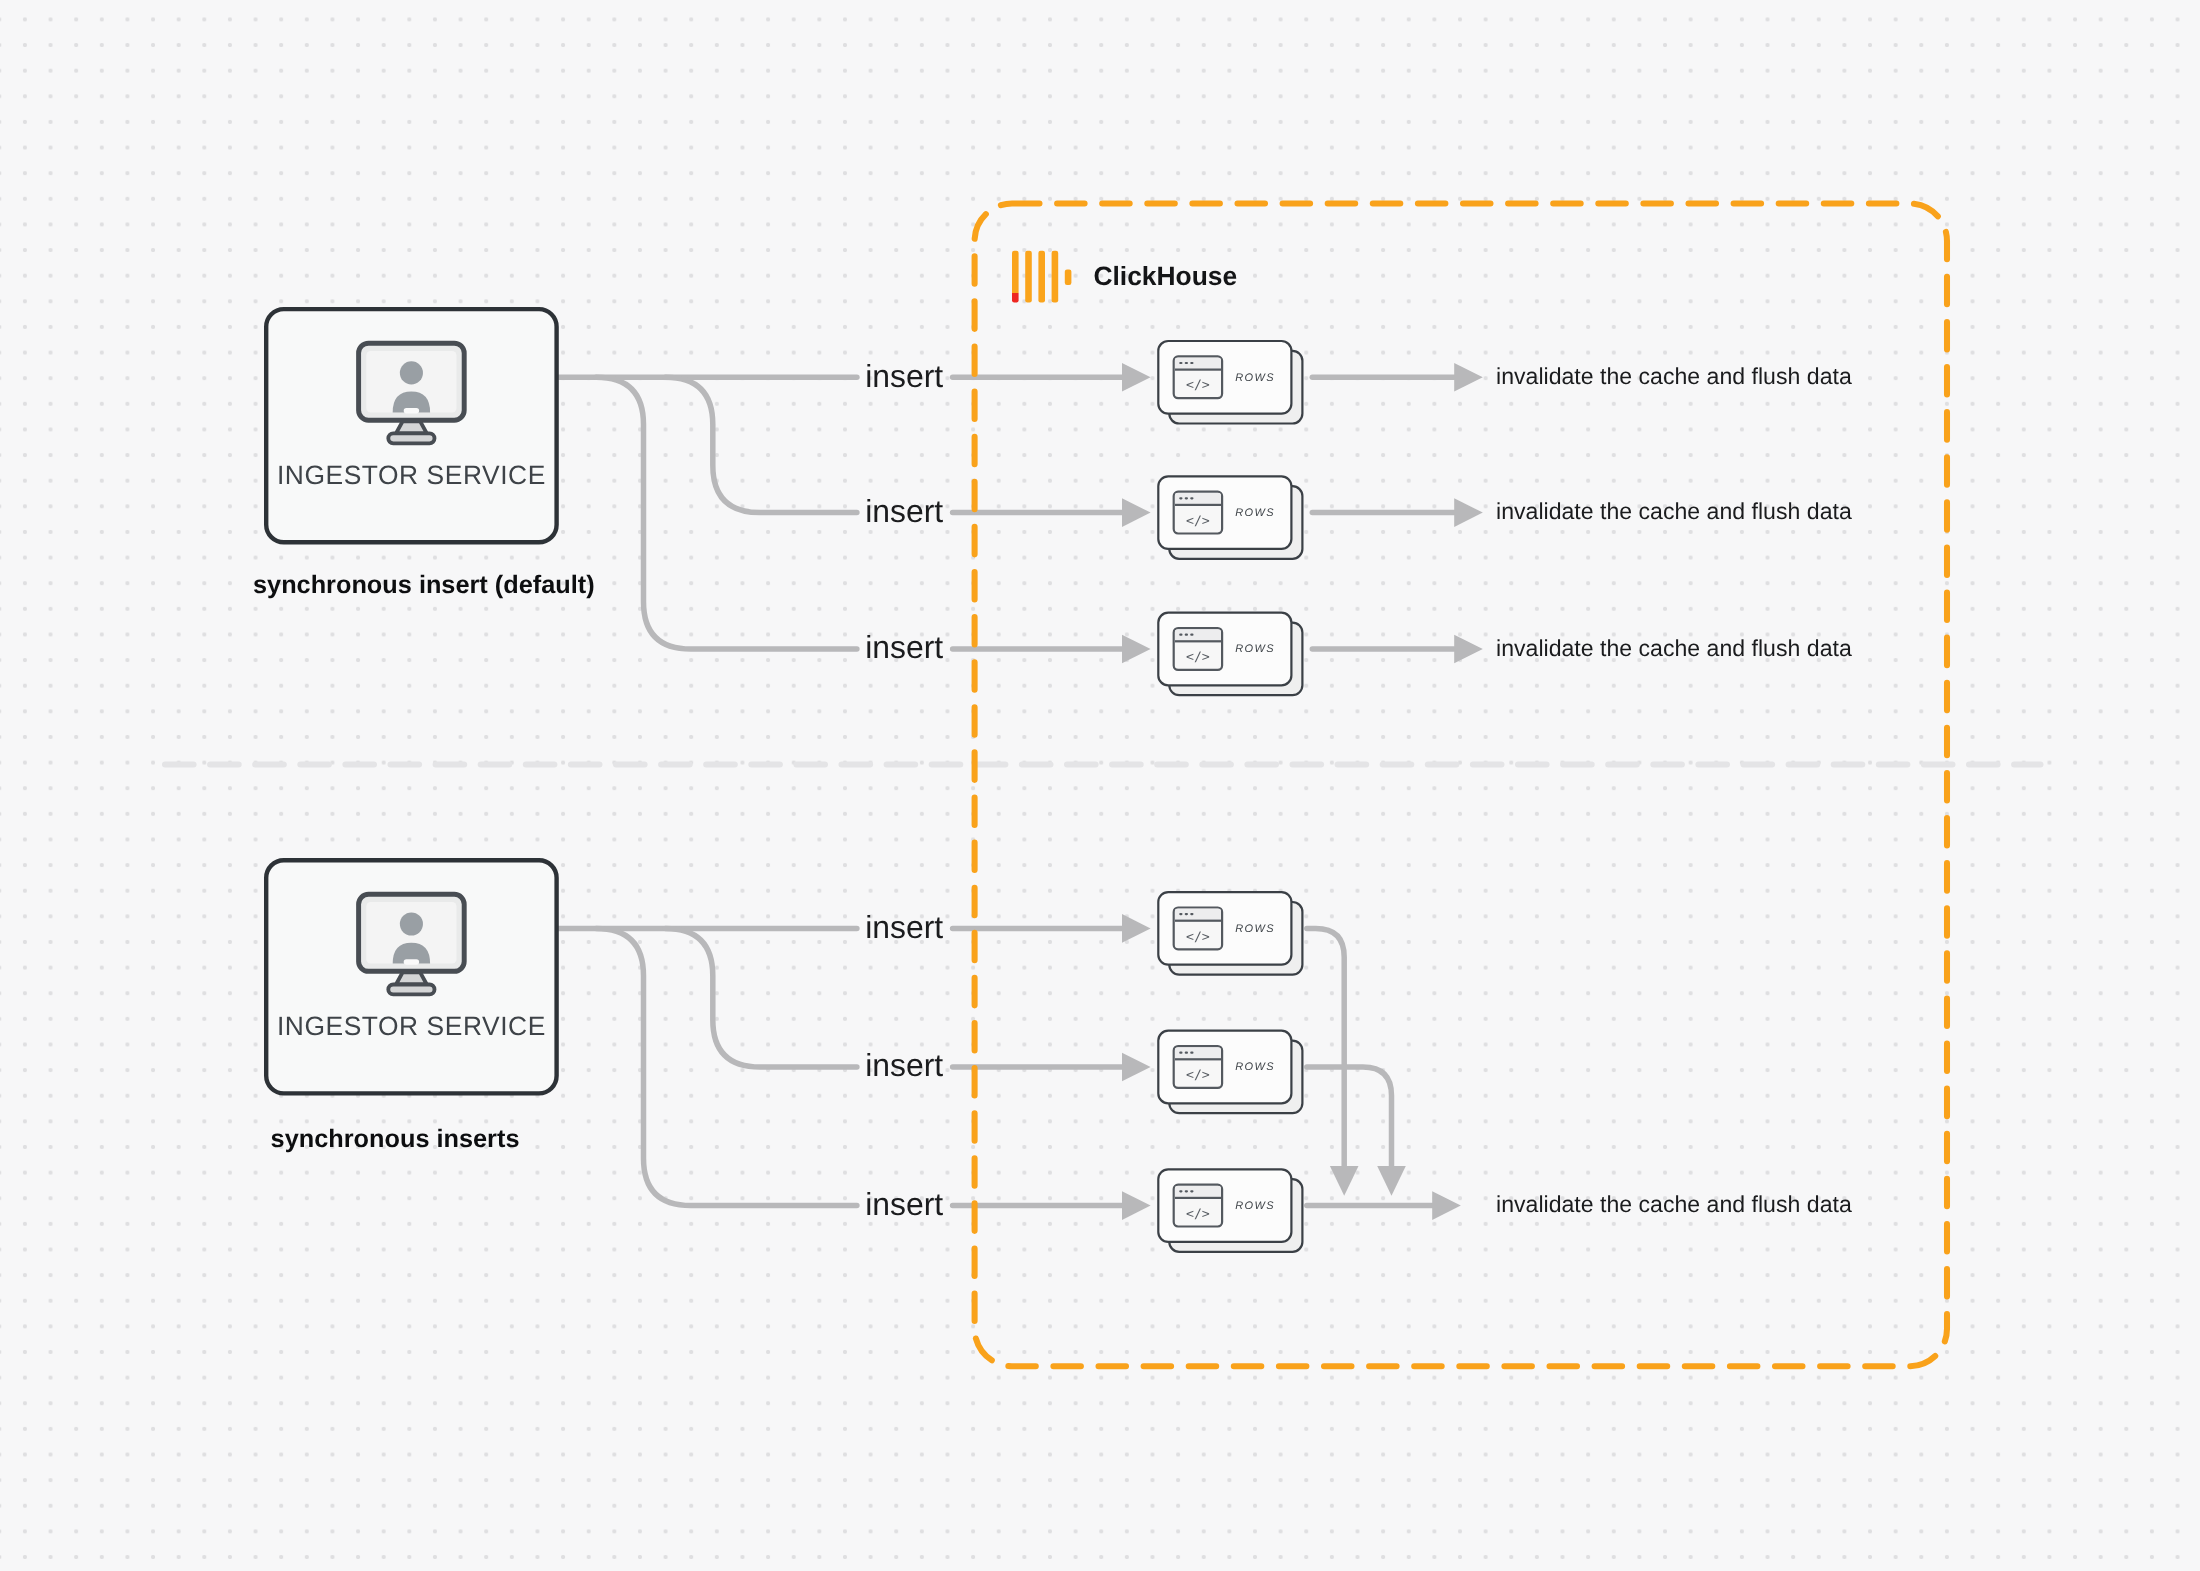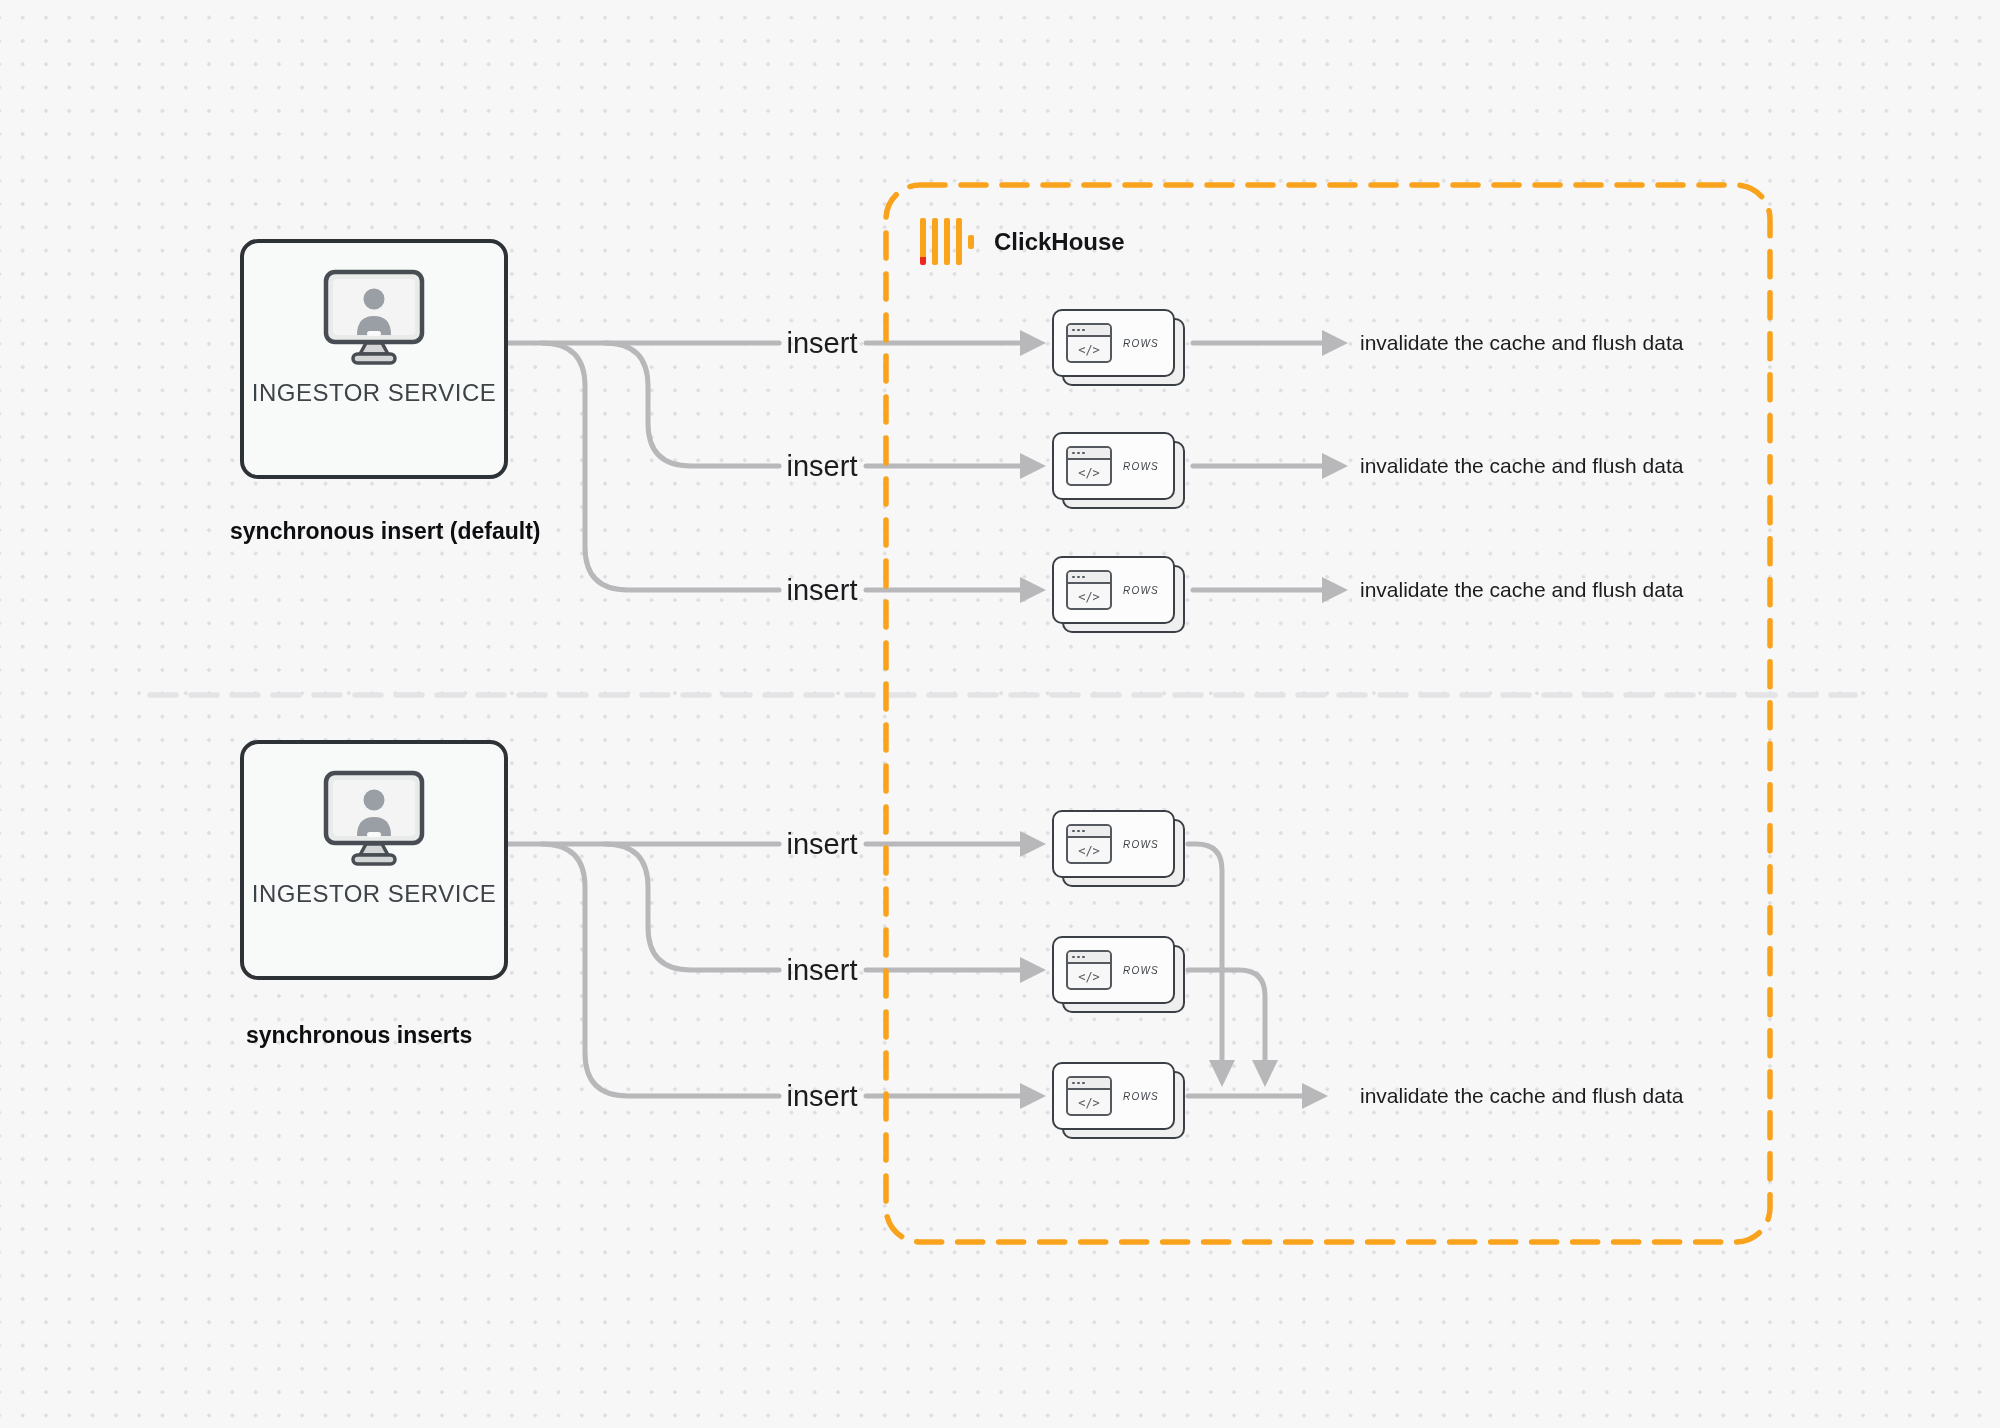--- a/index.html
+++ b/index.html
@@ -8,23 +8,23 @@
     background-color:#f7f7f8;
     background-image:radial-gradient(circle,#dfdfe1 1.8px,rgba(0,0,0,0) 2px);
     background-size:23.3px 23.3px;background-position:11px 6px;
     font-family:"Liberation Sans",sans-serif;
   }
   .lines{position:absolute;left:0;top:0;z-index:1;}
   .node{position:absolute;z-index:2;}
 
   
   .svc-box{
-    width:268px;height:240px;background:#f8f9f9;border:4px solid #2d3237;
+    width:268px;height:216px;background:#f8f9f9;border:4px solid #2d3237;
     border-radius:18px;box-sizing:border-box;display:flex;flex-direction:column;
-    align-items:center;justify-content:flex-start;
+    align-items:center;justify-content:flex-start;margin-top:40px;
   }
   .svc-icon{margin-top:26px;}
   .svc-label{
     margin-top:12px;font-size:24px;color:#3e4348;letter-spacing:.5px;white-space:nowrap;
   }
 
   
   .caption{font-size:23px;font-weight:bold;color:#0d0e10;white-space:nowrap;}
 
   
@@ -137,21 +137,21 @@
       <rect x="45" y="62" width="14" height="5" rx="2.5" fill="#fafafa"></rect>
       <path d="M44 74 L60 74 L66 85 L38 85 Z" fill="#d4d5d6" stroke="#484d53" stroke-width="3.5" stroke-linejoin="round"></path>
       <rect x="31" y="85" width="42" height="9" rx="4.5" fill="#d4d5d6" stroke="#484d53" stroke-width="3.5"></rect>
     </svg>
     <div class="svc-label">INGESTOR SERVICE</div>
   </div>
 
   <div class="node caption" style="left:230px;top:518px;">synchronous insert (default)</div>
   <div class="node caption" style="left:246px;top:1022px;">synchronous inserts</div>
 
-  <div class="node ch-logo" style="left:920px;top:218px;">
+  <div class="node ch-logo" style="left:920px;top:228px;">
     <div style="display:flex;">
       <div class="ch-bar ch-bar-red"></div>
       <div class="ch-bar"></div>
       <div class="ch-bar"></div>
       <div class="ch-bar"></div>
       <div class="ch-bar-short"></div>
     </div>
     <div class="ch-name">ClickHouse</div>
   </div>
 

